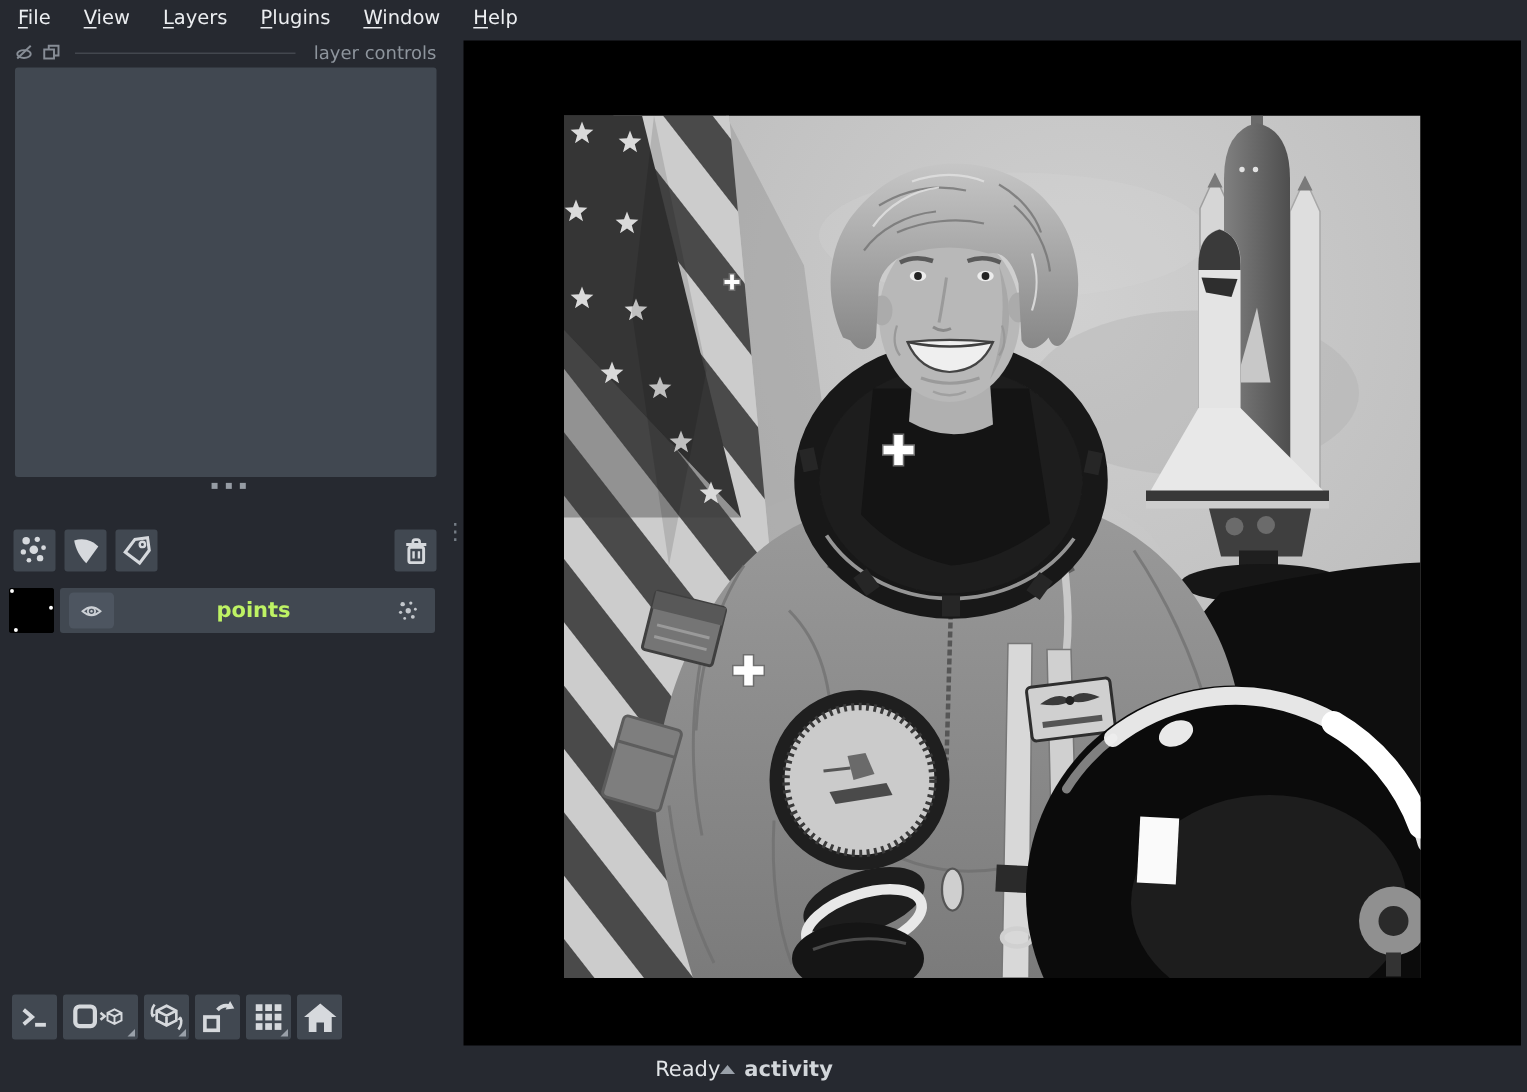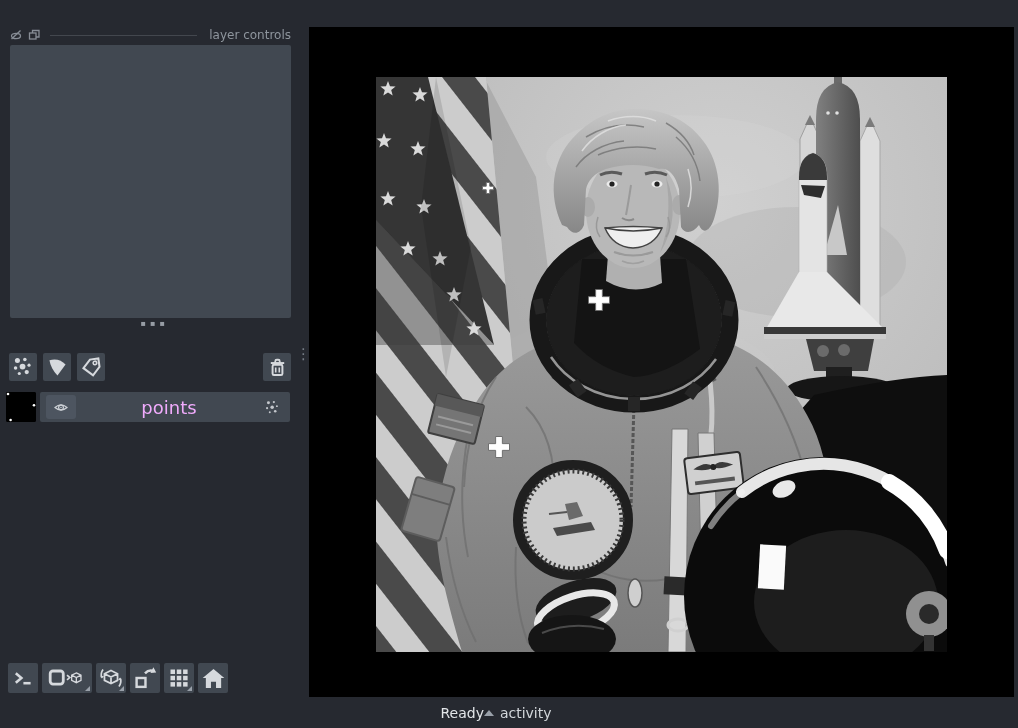--- a/index.html
+++ b/index.html
@@ -20,42 +20,50 @@
   .hdots{position:absolute;left:0;width:309px;top:295px;text-align:center;color:#969ca4;font-size:8px;letter-spacing:4px;cursor:row-resize;}
   .vdots{position:absolute;left:296px;top:326px;color:#767d86;font-size:15px;line-height:8px;cursor:col-resize;}
   .layer-toolbar{position:absolute;left:9px;right:18px;top:329px;height:28px;display:flex;gap:6px;align-items:center;}
   .tool-btn{width:28px;height:28px;background:#414851;border:none;border-radius:2px;display:flex;align-items:center;justify-content:center;padding:0;cursor:pointer;}
   .tool-btn.del{margin-left:auto;}
   .layer-rows{position:absolute;left:6px;right:19px;top:368px;}
   .layer-entry{display:flex;align-items:center;gap:4px;margin-bottom:4px;}
   .thumb{width:30px;height:30px;border-radius:2px;overflow:hidden;background:#000;flex:0 0 30px;}
   .layer-row{flex:1;height:30px;background:#414851;border-radius:2px;display:flex;align-items:center;padding:0 8px 0 6px;cursor:pointer;}
   .eye-btn{width:30px;height:24px;background:#4d5560;border:none;border-radius:3px;display:flex;align-items:center;justify-content:center;padding:0;cursor:pointer;}
-  .layer-name{flex:1;text-align:center;font-size:18px;color:#f0abfc;}
+  .layer-name{flex:1;text-align:center;font-size:14px;color:#bef264;font-weight:bold;}
   .type-icon{width:20px;height:20px;display:flex;align-items:center;justify-content:center;}
   .viewer-toolbar{position:absolute;left:8px;top:639px;display:flex;gap:4px;align-items:center;}
   .viewer-btn{position:relative;width:30px;height:30px;background:#414851;border:none;border-radius:2px;display:flex;align-items:center;justify-content:center;padding:0;cursor:pointer;}
   .viewer-btn.wide{width:50px;}
   .viewer-btn .corner{position:absolute;right:2px;bottom:2px;width:0;height:0;border-left:5px solid transparent;border-bottom:5px solid #99a0a9;}
   
   .canvas{position:absolute;left:309px;top:3px;right:4px;bottom:0;background:#000;overflow:hidden;cursor:crosshair;}
   .astro-image{position:absolute;left:67px;top:50px;}
   .points-overlay{position:absolute;left:0;top:0;width:100%;height:100%;pointer-events:none;}
   
   .statusbar{position:absolute;left:0;bottom:0;right:0;height:31px;display:flex;align-items:center;justify-content:center;padding:0 34px 0 8px;}
   .status-text{font-size:14px;color:#e2e5e8;}
   .activity{display:flex;align-items:center;gap:6px;cursor:pointer;}
   .activity .tri{width:0;height:0;border-left:5px solid transparent;border-right:5px solid transparent;border-bottom:6px solid #99a0a9;}
-  .activity .lbl{font-size:14px;color:#d2d6da;}
+  .activity .lbl{font-size:14px;color:#d2d6da;font-weight:bold;}
 </style>
 </head>
 <body>
 
 <div id="app">
 
+  <div class="menubar">
+      <span class="menu-item"><u>F</u>ile</span>
+      <span class="menu-item"><u>V</u>iew</span>
+      <span class="menu-item"><u>L</u>ayers</span>
+      <span class="menu-item"><u>P</u>lugins</span>
+      <span class="menu-item"><u>W</u>indow</span>
+      <span class="menu-item"><u>H</u>elp</span>
+    </div>
 
   <div class="main">
     <div class="sidebar">
 
       <div class="dock-header" style="top:4px;">
         <span class="mini">
           <svg viewBox="0 0 12 12" width="12" height="12">
               <ellipse cx="6" cy="7" rx="4.5" ry="2.6" fill="none" stroke="#878d96" stroke-width="1.3"></ellipse>
               <line x1="1.5" y1="10" x2="10.5" y2="1.5" stroke="#878d96" stroke-width="1.3"></line>
             </svg>

